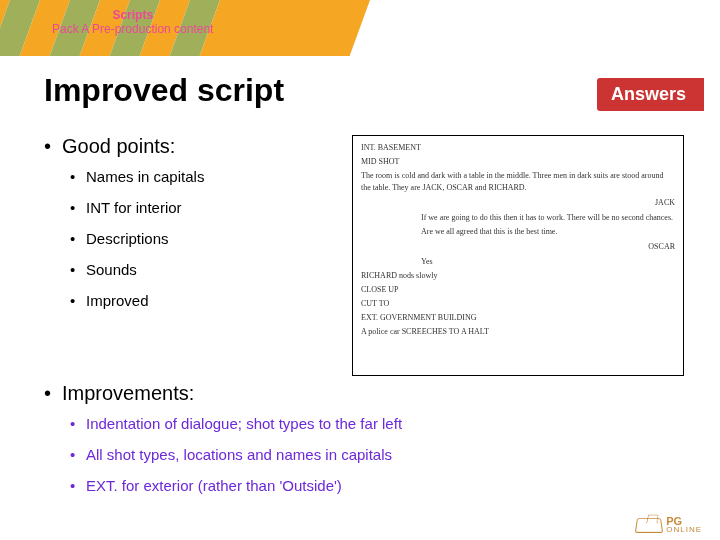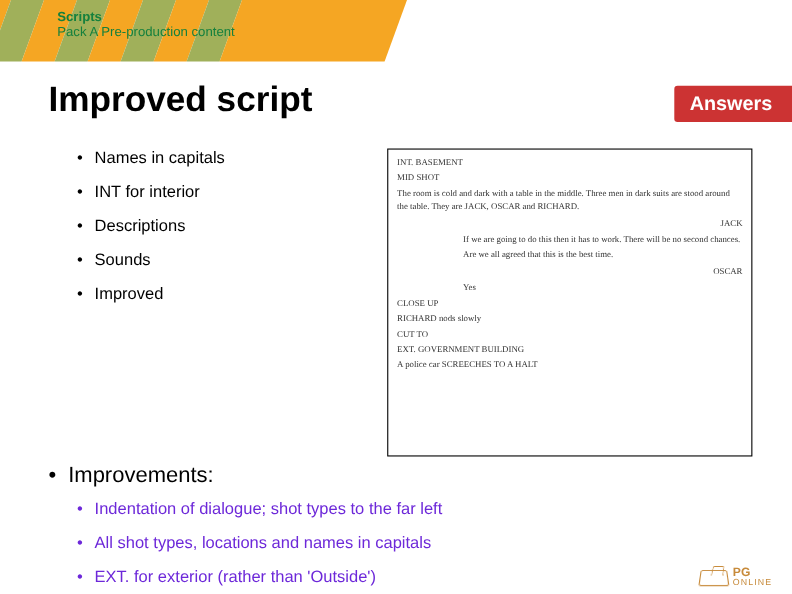--- a/index.html
+++ b/index.html
@@ -8,29 +8,29 @@
   .stripe { position: absolute; top: 0; height: 56px; transform: skewX(-20deg); transform-origin: top left; }
   .s1 { left: -20px; width: 30px; background: #f5a623; }
   .s2 { left: 10px;  width: 30px; background: #a0b05a; }
   .s3 { left: 40px;  width: 30px; background: #f5a623; }
   .s4 { left: 70px;  width: 30px; background: #a0b05a; }
   .s5 { left: 100px; width: 30px; background: #f5a623; }
   .s6 { left: 130px; width: 30px; background: #a0b05a; }
   .s7 { left: 160px; width: 30px; background: #f5a623; }
   .s8 { left: 190px; width: 30px; background: #a0b05a; }
   .s9 { left: 220px; width: 150px; background: #f5a623; }
-  .header-text { position: absolute; top: 8px; left: 52px; color: #15803d; z-index: 2; }
+  .header-text { position: absolute; top: 8px; left: 52px; color: #ec4899; z-index: 2; text-align: center; }
   .header-title { font-size: 12px; font-weight: bold; }
   .header-sub { font-size: 12px; }
   .slide-title { position: absolute; top: 72px; left: 44px; font-size: 32px; font-weight: bold; color: #000; }
-  .answers-badge { position: absolute; top: 78px; right: 0; background: #c33; color: #fff; padding: 6px 18px 6px 14px; font-size: 18px; font-weight: bold; border-radius: 3px 0 0 3px; }
+  .answers-badge { position: absolute; top: 78px; right: 16px; background: #c33; color: #fff; padding: 6px 18px 6px 14px; font-size: 18px; font-weight: bold; border-radius: 3px 0 0 3px; }
   .content { position: absolute; top: 135px; left: 44px; width: 640px; }
   .top-row { display: flex; align-items: flex-start; gap: 18px; }
   .left-col { flex: 0 0 290px; }
-  .right-col { flex: 1; border: 1px solid #000; padding: 6px 8px; font-family: Georgia, serif; font-size: 8px; line-height: 1.5; color: #333; height: 280px; }
+  .right-col { flex: 1; border: 1px solid #000; padding: 6px 8px; font-family: Georgia, serif; font-size: 8px; line-height: 1.5; color: #333; height: 241px; }
   .sec-head { font-size: 20px; color: #000; margin-bottom: 10px; }
   .sub-list { list-style: none; margin-left: 26px; }
   .sub-list li { font-size: 15px; color: #000; margin-bottom: 14px; position: relative; padding-left: 16px; }
   .sub-list li::before { content: "•"; position: absolute; left: 0; top: 0; }
   .sec-head2 { font-size: 20px; color: #000; margin-top: 6px; margin-bottom: 10px; }
   .sub-list2 { list-style: none; margin-left: 26px; }
   .sub-list2 li { font-size: 15px; color: #6d28d9; margin-bottom: 14px; position: relative; padding-left: 16px; }
   .sub-list2 li::before { content: "•"; position: absolute; left: 0; top: 0; }
   .bullet-head { position: relative; padding-left: 18px; }
   .bullet-head::before { content: "•"; position: absolute; left: 0; top: 0; }
@@ -62,39 +62,40 @@
   <div class="header-sub">Pack A Pre-production content</div>
 </div>
 
 <h1 class="slide-title">Improved script</h1>
 
 <div class="answers-badge">Answers</div>
 
 <div class="content">
   <div class="top-row">
     <div class="left-col">
+      <div class="sec-head bullet-head">Good points:</div>
       <ul class="sub-list">
         <li>Names in capitals</li>
         <li>INT for interior</li>
         <li>Descriptions</li>
         <li>Sounds</li>
         <li>Improved</li>
       </ul>
     </div>
     <div class="right-col">
       <div class="script-line">INT. BASEMENT</div>
       <div class="script-line">MID SHOT</div>
       <div class="script-line">The room is cold and dark with a table in the middle. Three men in dark suits are stood around the table. They are JACK, OSCAR and RICHARD.</div>
       <div class="script-center">JACK</div>
       <div class="script-indent">If we are going to do this then it has to work. There will be no second chances.</div>
       <div class="script-indent">Are we all agreed that this is the best time.</div>
       <div class="script-center">OSCAR</div>
       <div class="script-indent">Yes</div>
+      <div class="script-line">RICHARD nods slowly</div>
       <div class="script-line">CLOSE UP</div>
-      <div class="script-line">RICHARD nods slowly</div>
       <div class="script-line">CUT TO</div>
       <div class="script-line">EXT. GOVERNMENT BUILDING</div>
       <div class="script-line">A police car SCREECHES TO A HALT</div>
     </div>
   </div>
 
   <div>
     <div class="sec-head2 bullet-head">Improvements:</div>
     <ul class="sub-list2">
       <li>Indentation of dialogue; shot types to the far left</li>

